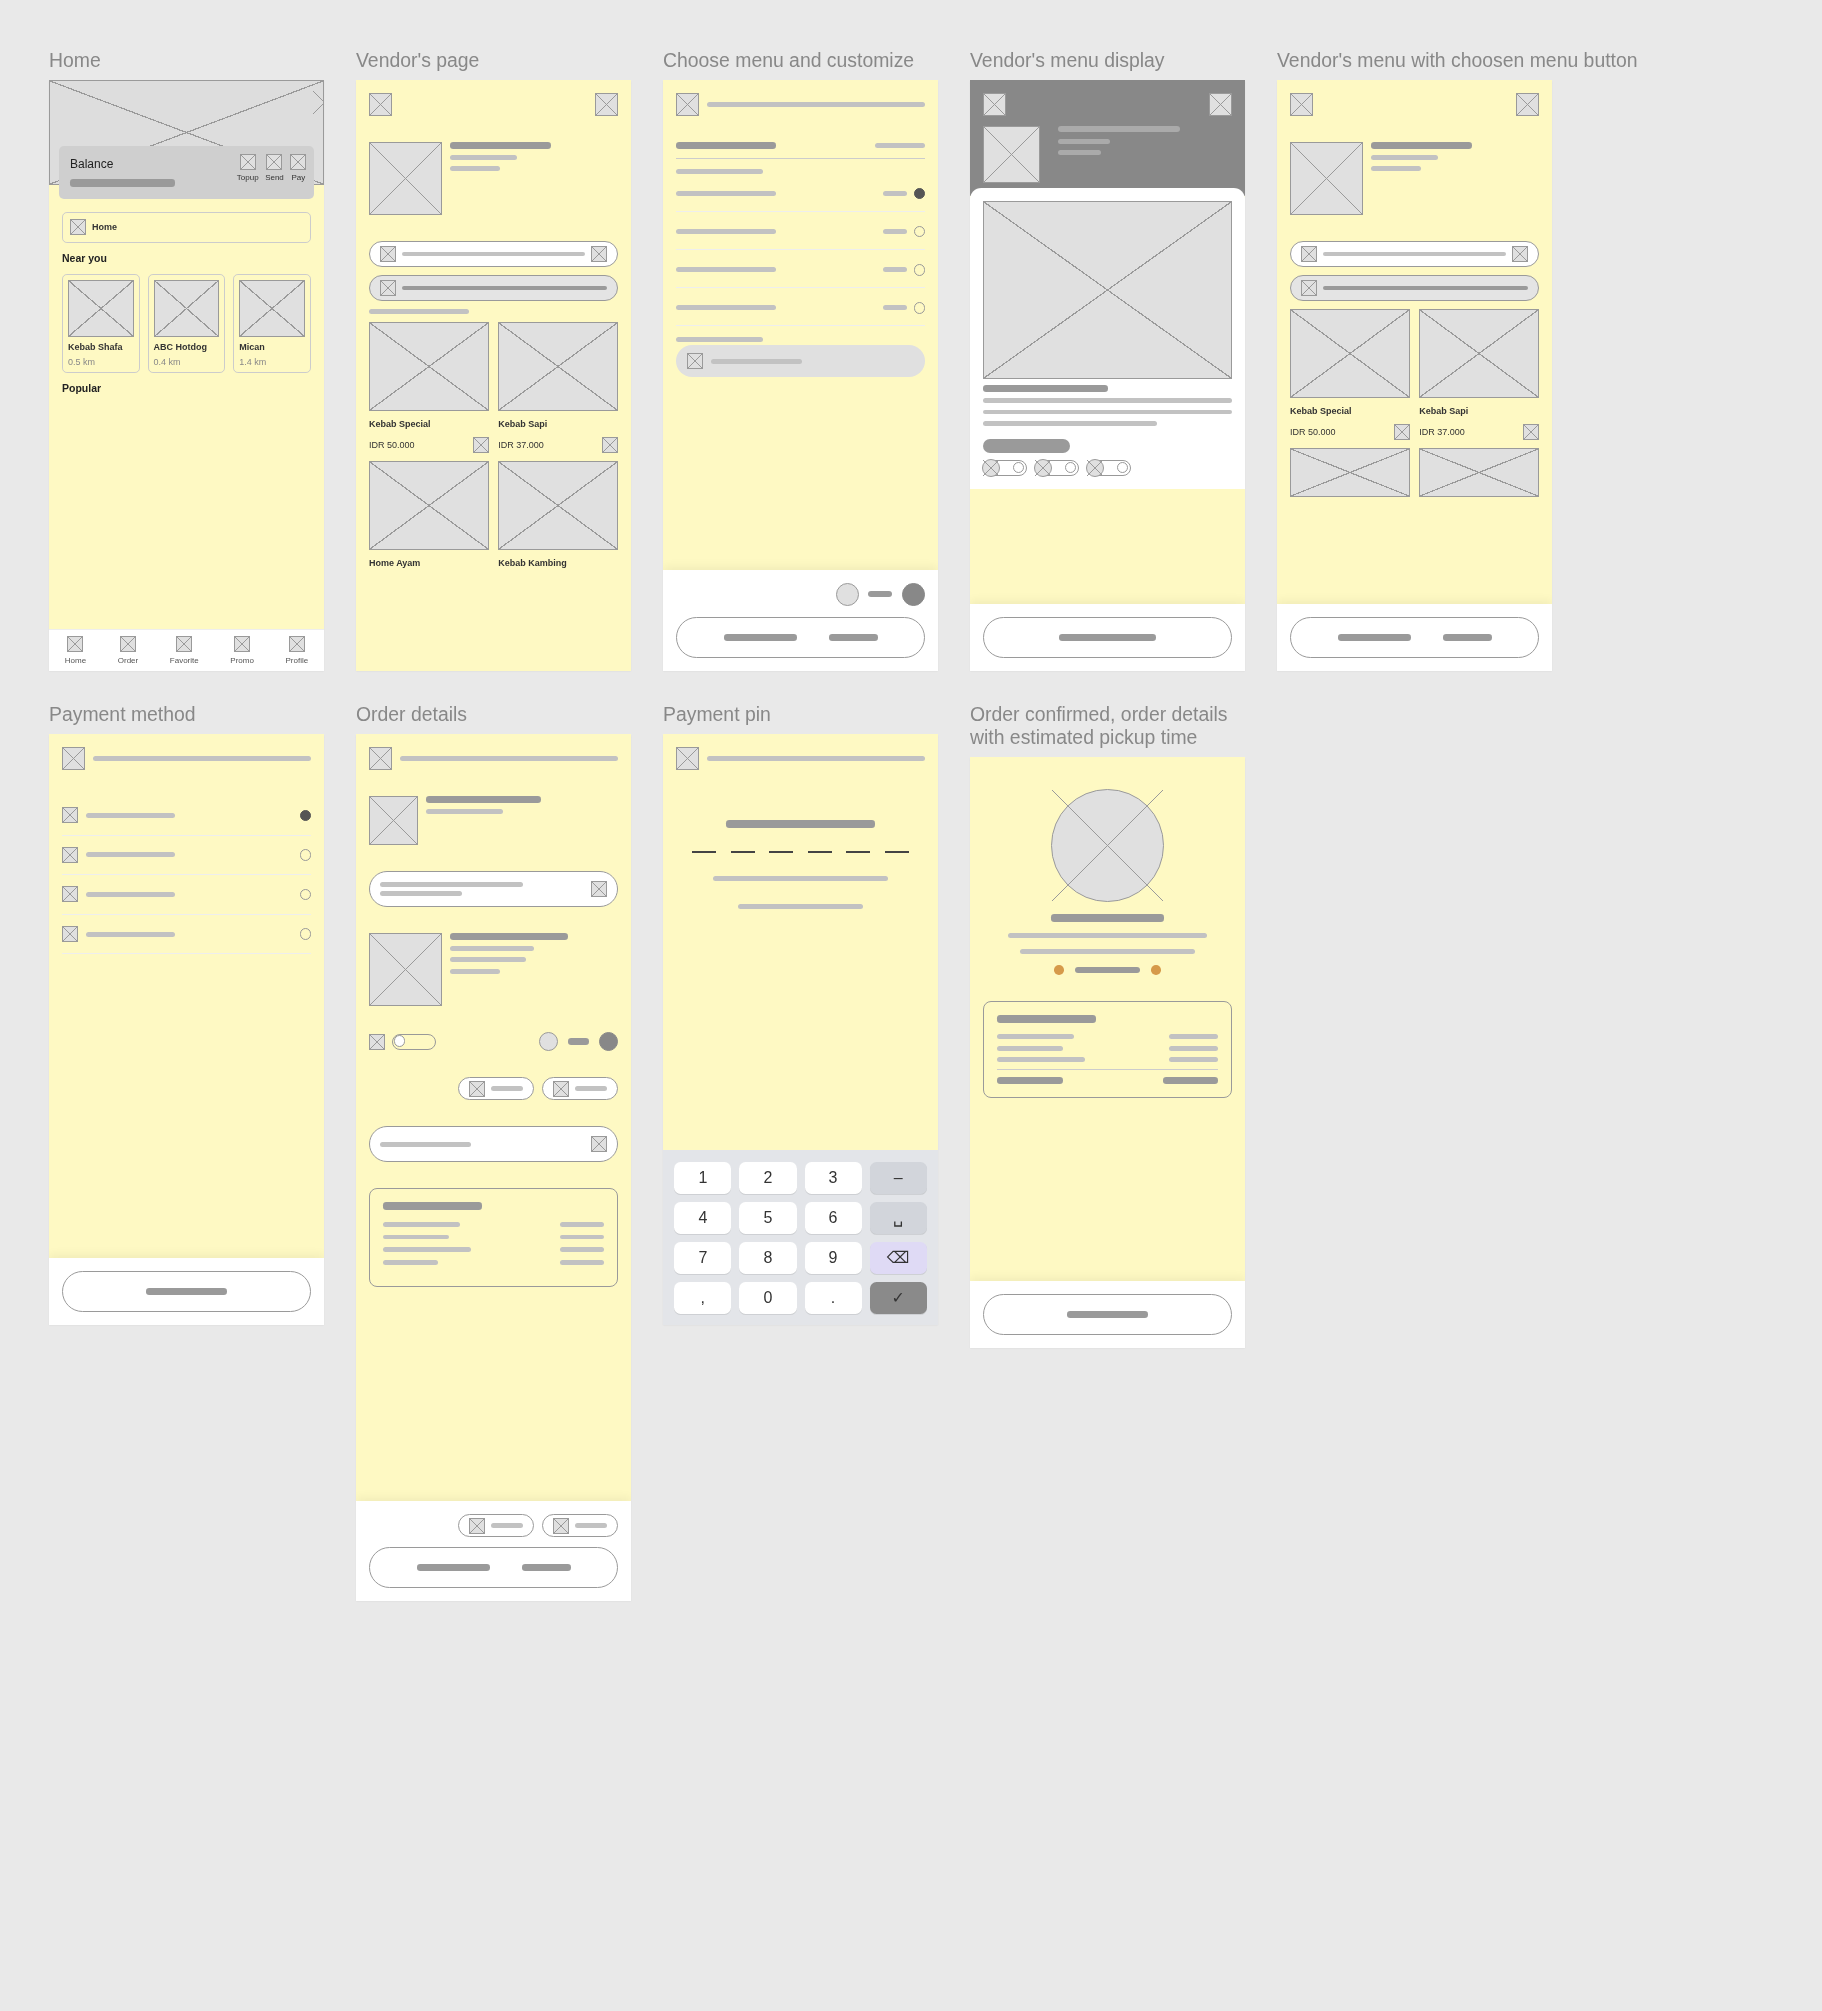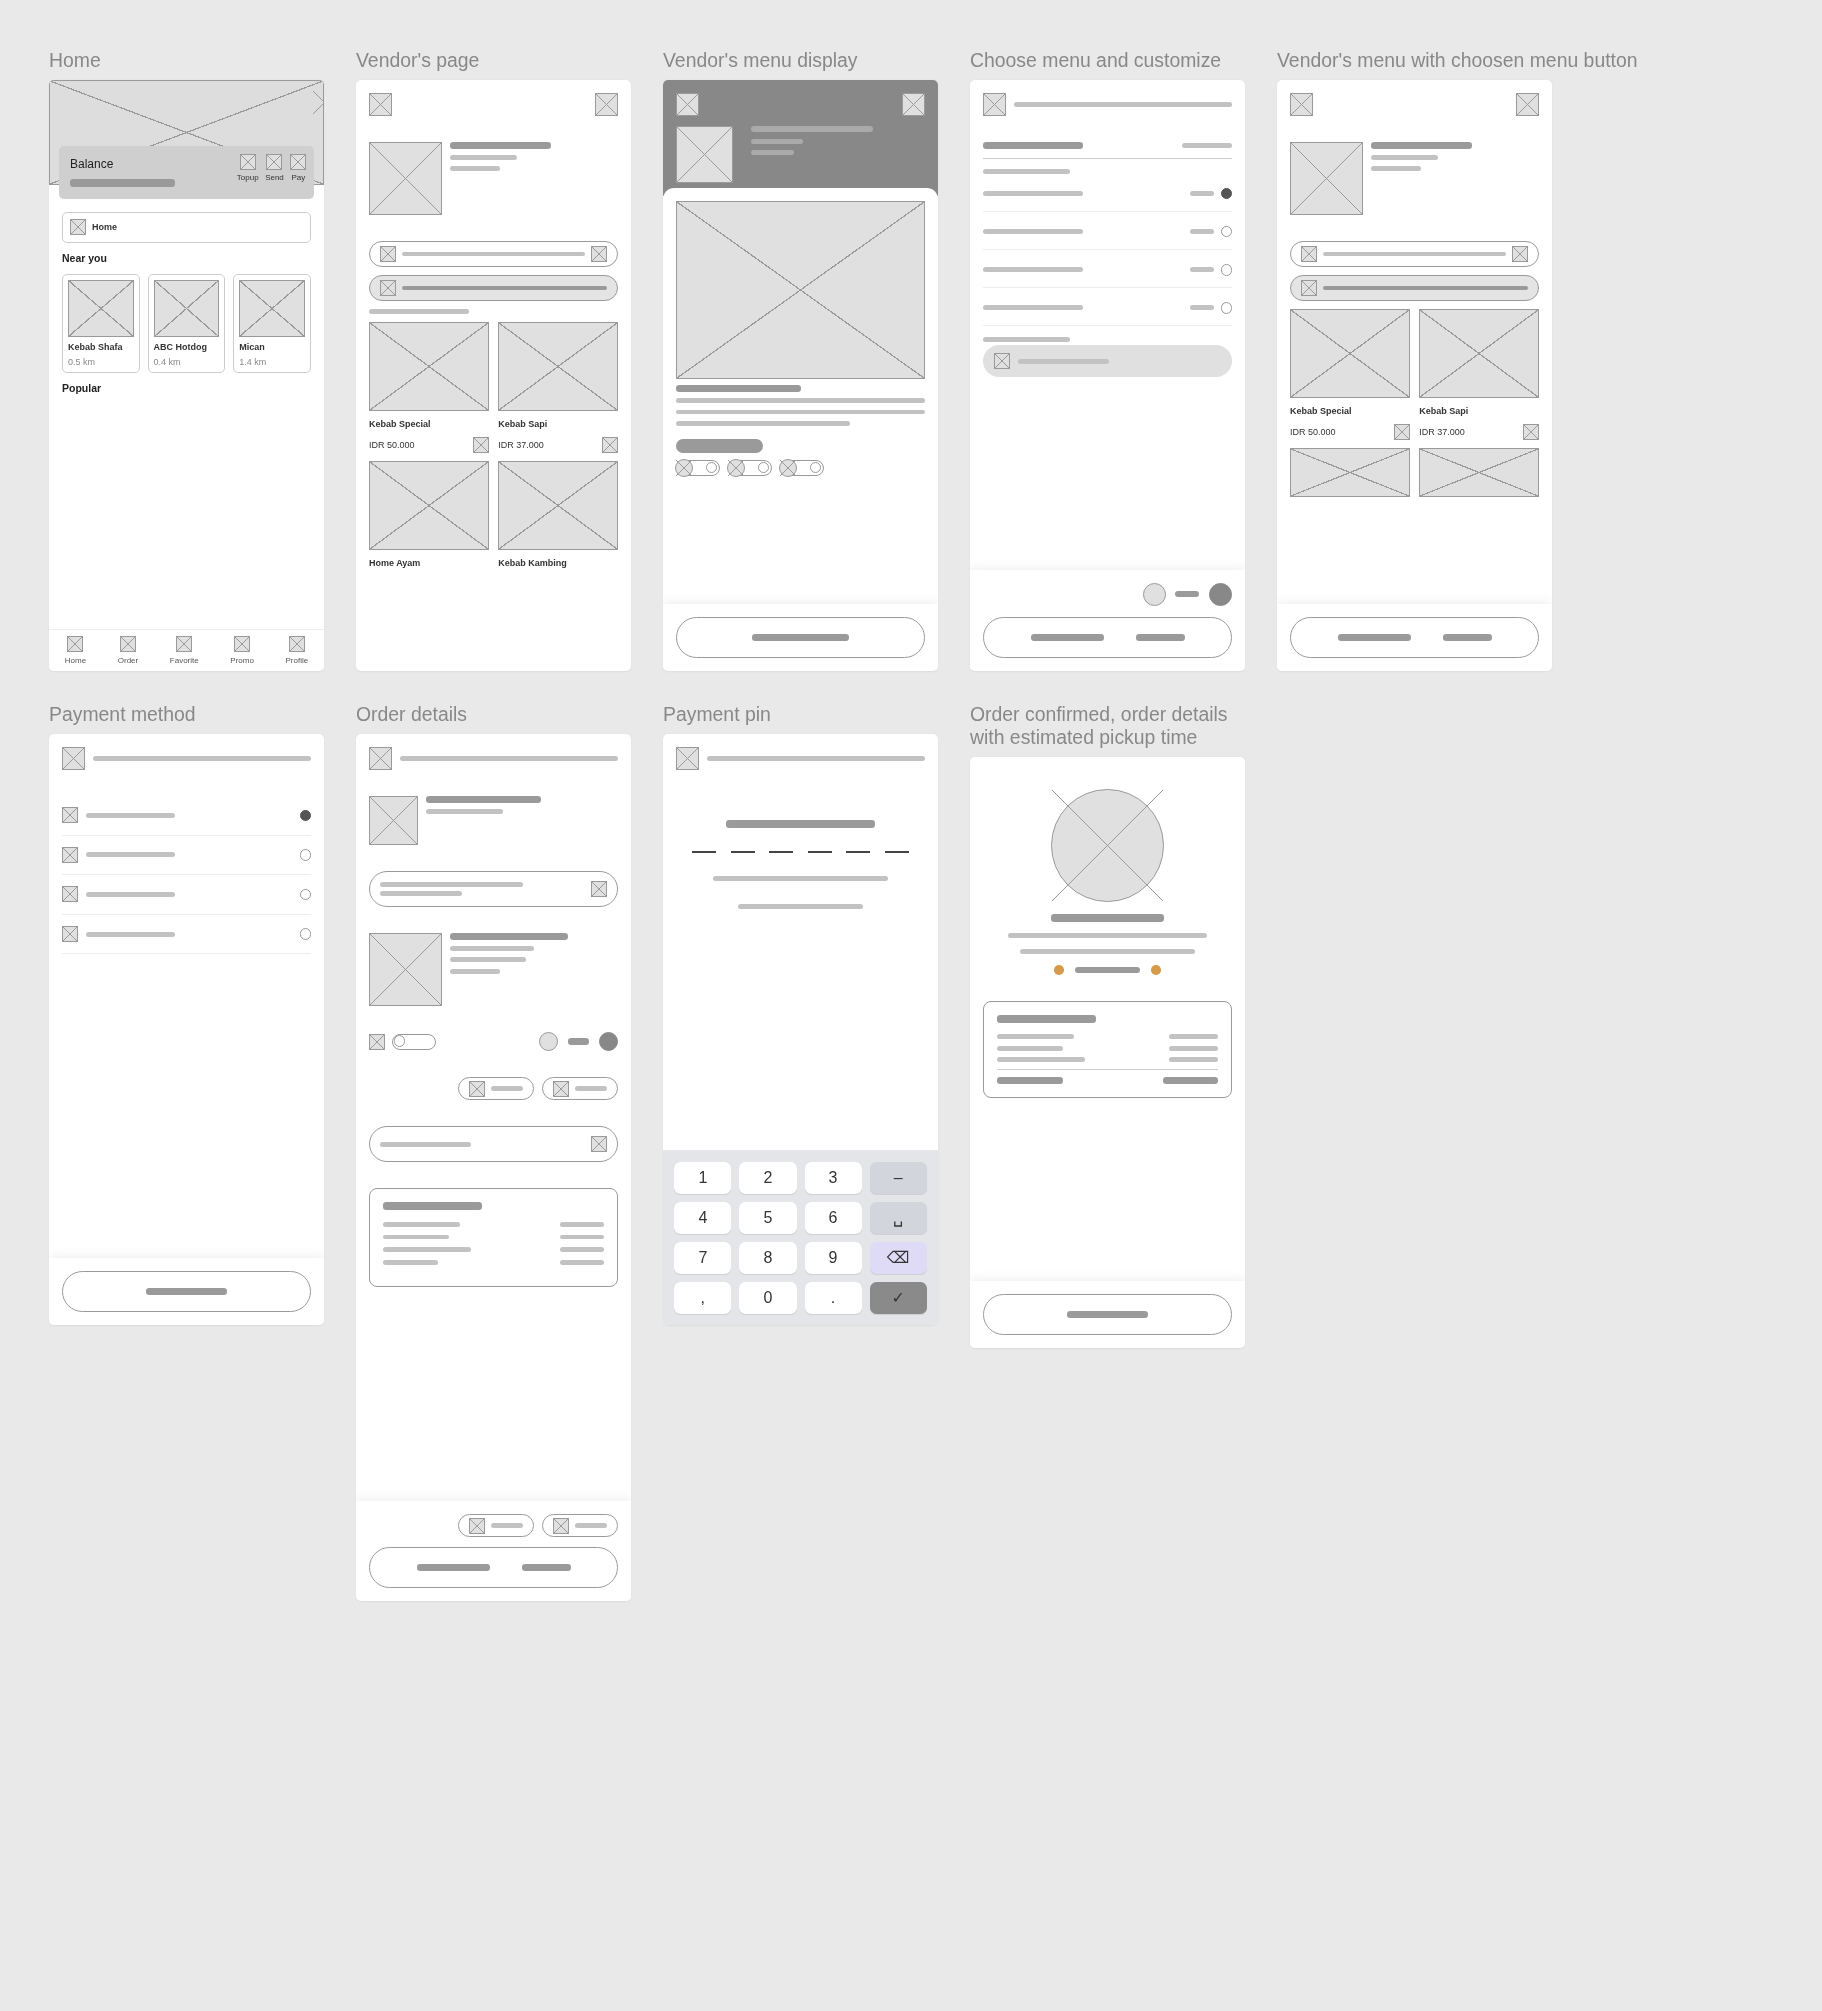--- a/index.html
+++ b/index.html
@@ -1,20 +1,20 @@
 <!DOCTYPE html>
 <html style="font-size:13px"><head>
 <meta charset="utf-8">
 <style>
 * { box-sizing: border-box; margin: 0; padding: 0; }
 body { background: #e9e9e9; font-family: -apple-system, Helvetica, Arial, sans-serif; font-size: 9.7px; color: #555; padding: 49px; }
 .canvas { display: flex; flex-wrap: wrap; gap: 32px; max-width: 1726px; }
 .frame-wrap { display: flex; flex-direction: column; gap: 8px; }
 .frame-title { font-size: 19.4px; color: #888; font-weight: 400; }
-.frame { width: 275px; height: 591px; background: #ffffff; border-radius: 5px; overflow: hidden; position: relative; box-shadow: 0 0.8px 1.6px rgba(0,0,0,.06); }
+.frame { width: 275px; height: 591px; background: #fef9c3; border-radius: 0; overflow: hidden; position: relative; box-shadow: 0 0.8px 1.6px rgba(0,0,0,.06); }
 .frame.tall { height: 867px; }
 .pad { padding: 13px; }
 .ph-box { background: #e0e0e0; border: 1.2px solid #9a9a9a; position: relative; }
 .ph-box::before, .ph-box::after { content:""; position:absolute; inset:0; }
 .ph-box::before { background: linear-gradient(to top right, transparent calc(50% - 0.6px), #9a9a9a calc(50% - 0.6px), #9a9a9a calc(50% + 0.6px), transparent calc(50% + 0.6px)); }
 .ph-box::after  { background: linear-gradient(to bottom right, transparent calc(50% - 0.6px), #9a9a9a calc(50% - 0.6px), #9a9a9a calc(50% + 0.6px), transparent calc(50% + 0.6px)); }
 .sq { width: 23px; height: 23px; flex:0 0 23px; }
 .sq-sm { width: 16px; height: 16px; flex:0 0 16px; }
 .bar { background: #c2c2c2; border-radius: 3.2px; height: 6.5px; }
 .bar.dk { background: #9a9a9a; }
@@ -208,20 +208,82 @@
         <div class="card" style="flex:1;padding:0;border:none">
           <div class="ph-box" style="height:89px"></div>
           <div class="lbl" style="font-weight:600;padding:3.2px 0">Kebab Kambing</div>
         </div>
       </div>
     </div>
   </div>
 </div>
 
 <div class="frame-wrap">
+  <div class="frame-title">Choose menu and customize</div>
+  <div class="frame">
+    <div class="pad row">
+          <div class="ph-box sq"></div>
+          <div class="bar xs" style="flex:1"></div>
+        </div>
+    <div class="pad stack" style="gap:3.2px">
+      <div class="row" style="justify-content:space-between">
+            <div class="bar dk" style="width:40%"></div>
+            <div class="bar xs" style="width:20%"></div>
+          </div>
+      <div class="hr"></div>
+      <div class="bar xs" style="width:35%"></div>
+      <div class="opt">
+            <div class="bar xs" style="width:40%"></div>
+            <div class="row" style="gap:6.5px">
+              <div class="bar xs" style="width:24px"></div>
+              <div class="radio on"></div>
+            </div>
+          </div>
+      <div class="opt">
+            <div class="bar xs" style="width:40%"></div>
+            <div class="row" style="gap:6.5px">
+              <div class="bar xs" style="width:24px"></div>
+              <div class="radio"></div>
+            </div>
+          </div>
+      <div class="opt">
+            <div class="bar xs" style="width:40%"></div>
+            <div class="row" style="gap:6.5px">
+              <div class="bar xs" style="width:24px"></div>
+              <div class="radio"></div>
+            </div>
+          </div>
+      <div class="opt">
+            <div class="bar xs" style="width:40%"></div>
+            <div class="row" style="gap:6.5px">
+              <div class="bar xs" style="width:24px"></div>
+              <div class="radio"></div>
+            </div>
+          </div>
+      <div class="bar xs" style="width:35%;margin-top:8px"></div>
+      <div class="strip">
+            <div class="ph-box sq-sm"></div>
+            <div class="bar xs" style="width:40%"></div>
+          </div>
+    </div>
+    <div class="bottom-bar stack" style="gap:11.3px">
+      <div class="row" style="justify-content:flex-end;gap:9.7px">
+        <div class="circle" style="width:23px;height:23px"></div>
+        <div class="bar dk" style="width:24px"></div>
+        <div class="circle fill" style="width:23px;height:23px"></div>
+      </div>
+      <div class="btn-outline">
+            <div class="bar dk" style="width:73px"></div>
+            <div class="bar dk" style="width:49px"></div>
+          </div>
+    </div>
+  </div>
+</div>
+
+<div class="frame-wrap">
   <div class="frame-title">Vendor's menu display</div>
   <div class="frame">
     <div class="dark-hdr">
       <div class="row" style="justify-content:space-between">
             <div class="ph-box sq"></div>
             <div class="ph-box sq"></div>
           </div>
       <div class="row" style="margin-top:9.7px;align-items:flex-start">
         <div class="ph-box" style="width:57px;height:57px"></div>
         <div class="stack" style="flex:1;margin-left:9.7px">
@@ -251,82 +313,20 @@
               <div class="ph-box sq-sm" style="position:absolute;left:-1.6px;top:-1.6px;width:18px;height:18px;border-radius:50%"></div>
               <div class="knob" style="left:auto;right:1.6px"></div>
             </div>
       </div>
     </div>
     <div class="bottom-bar">
           <div class="btn-outline">
             <div class="bar dk" style="width:97px"></div>
           </div>
         </div>
-  </div>
-</div>
-
-<div class="frame-wrap">
-  <div class="frame-title">Choose menu and customize</div>
-  <div class="frame">
-    <div class="pad row">
-          <div class="ph-box sq"></div>
-          <div class="bar xs" style="flex:1"></div>
-        </div>
-    <div class="pad stack" style="gap:3.2px">
-      <div class="row" style="justify-content:space-between">
-            <div class="bar dk" style="width:40%"></div>
-            <div class="bar xs" style="width:20%"></div>
-          </div>
-      <div class="hr"></div>
-      <div class="bar xs" style="width:35%"></div>
-      <div class="opt">
-            <div class="bar xs" style="width:40%"></div>
-            <div class="row" style="gap:6.5px">
-              <div class="bar xs" style="width:24px"></div>
-              <div class="radio on"></div>
-            </div>
-          </div>
-      <div class="opt">
-            <div class="bar xs" style="width:40%"></div>
-            <div class="row" style="gap:6.5px">
-              <div class="bar xs" style="width:24px"></div>
-              <div class="radio"></div>
-            </div>
-          </div>
-      <div class="opt">
-            <div class="bar xs" style="width:40%"></div>
-            <div class="row" style="gap:6.5px">
-              <div class="bar xs" style="width:24px"></div>
-              <div class="radio"></div>
-            </div>
-          </div>
-      <div class="opt">
-            <div class="bar xs" style="width:40%"></div>
-            <div class="row" style="gap:6.5px">
-              <div class="bar xs" style="width:24px"></div>
-              <div class="radio"></div>
-            </div>
-          </div>
-      <div class="bar xs" style="width:35%;margin-top:8px"></div>
-      <div class="strip">
-            <div class="ph-box sq-sm"></div>
-            <div class="bar xs" style="width:40%"></div>
-          </div>
-    </div>
-    <div class="bottom-bar stack" style="gap:11.3px">
-      <div class="row" style="justify-content:flex-end;gap:9.7px">
-        <div class="circle" style="width:23px;height:23px"></div>
-        <div class="bar dk" style="width:24px"></div>
-        <div class="circle fill" style="width:23px;height:23px"></div>
-      </div>
-      <div class="btn-outline">
-            <div class="bar dk" style="width:73px"></div>
-            <div class="bar dk" style="width:49px"></div>
-          </div>
-    </div>
   </div>
 </div>
 
 <div class="frame-wrap">
   <div class="frame-title">Vendor's menu with choosen menu button</div>
   <div class="frame">
     <div class="pad row" style="justify-content:space-between">
           <div class="ph-box sq"></div>
           <div class="ph-box sq"></div>
         </div>

